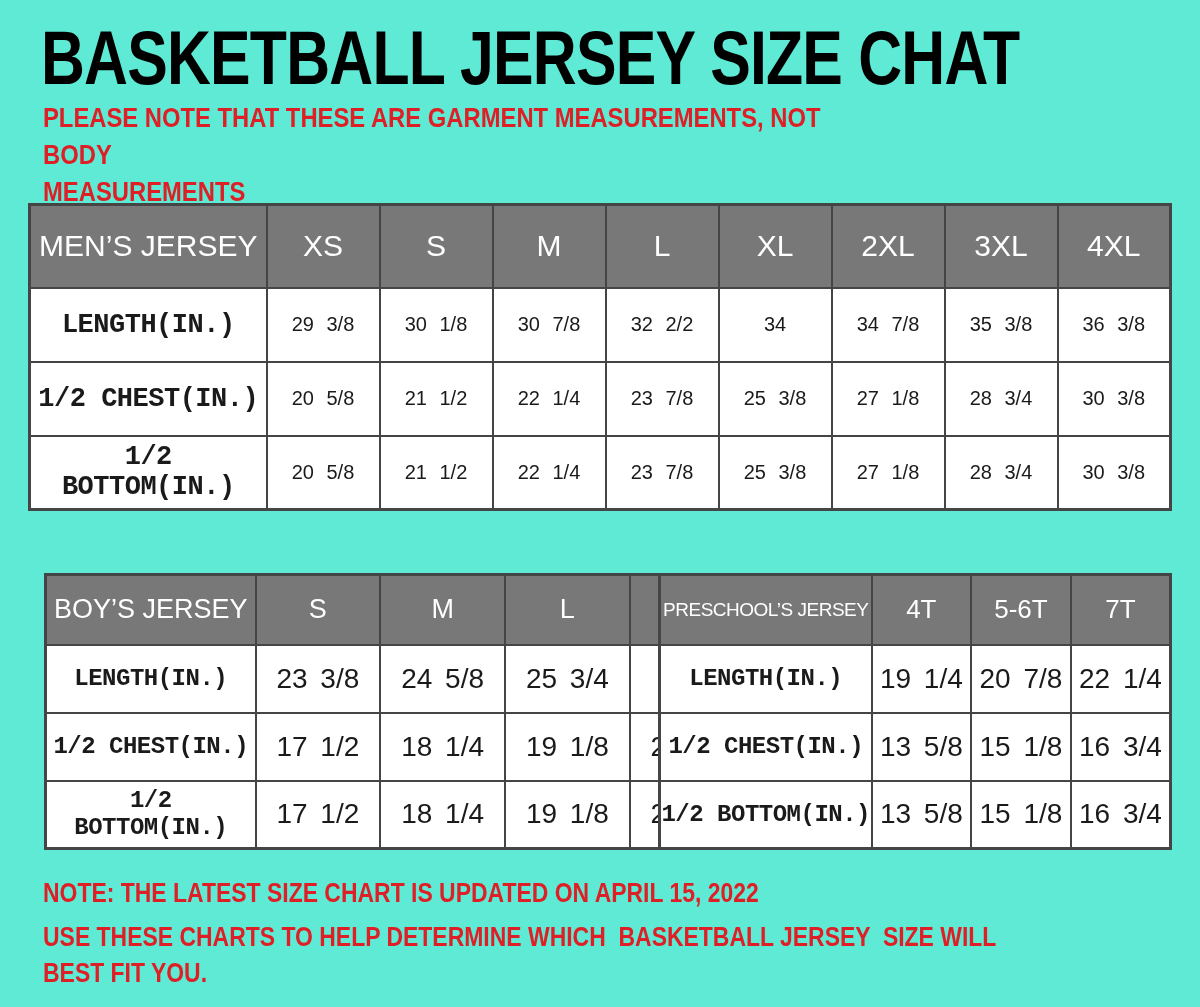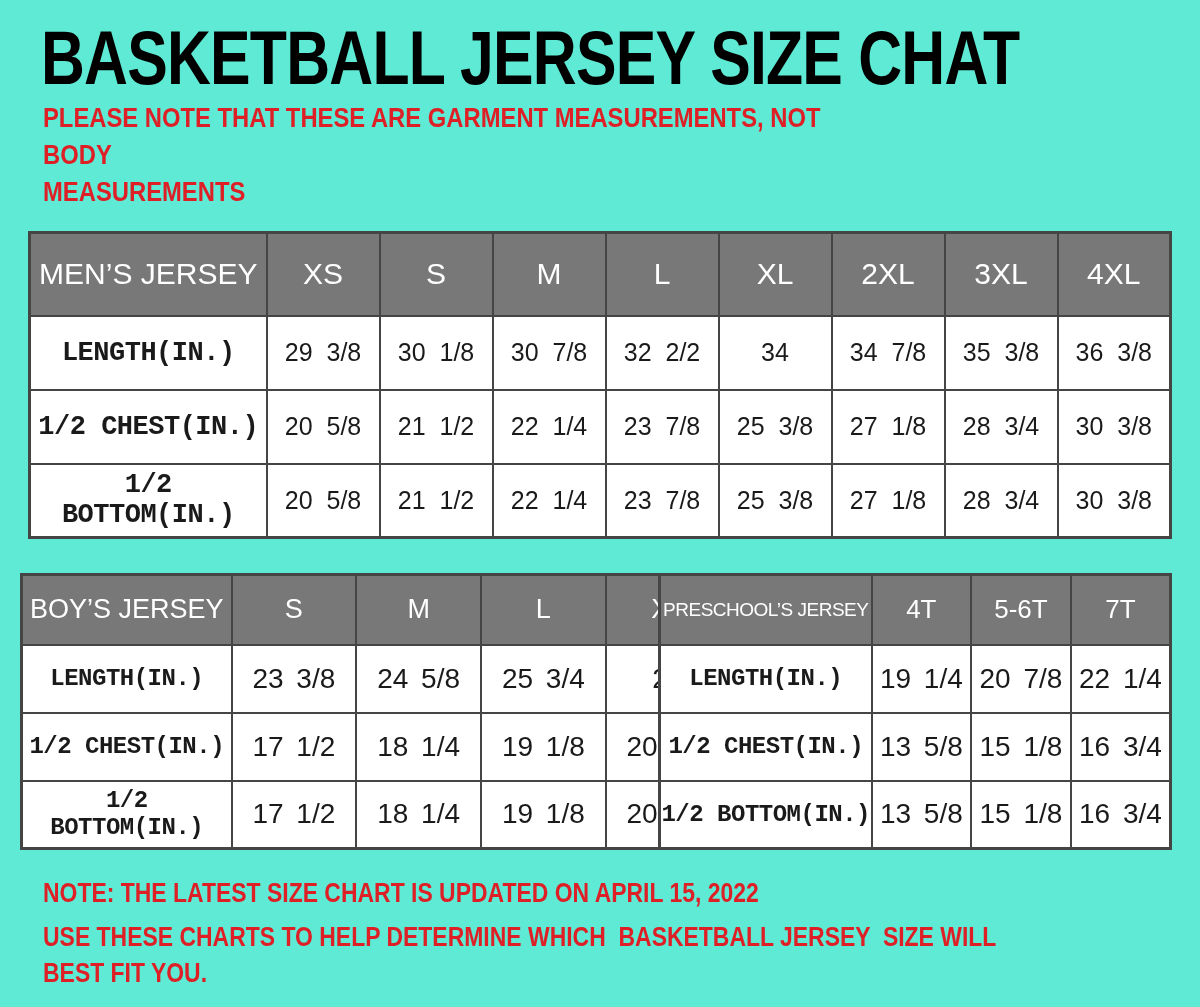--- a/index.html
+++ b/index.html
@@ -42,29 +42,29 @@
     overflow: hidden;
   }
   table.size-table { border: 3px solid #454545; }
   table.size-table th.head-cell {
     background: var(--gray, #787878); color: #ffffff; font-weight: normal;
   }
   td.row-label { font-weight: bold; letter-spacing: -0.5px; font-family: Liberation Mono, monospace; }
   td.num { word-spacing: 7px; }
 
   
-  #mens-table { left: 28px; top: 203px; width: 1144px; margin-top: 28px; }
+  #mens-table { left: 28px; top: 203px; width: 1144px; }
   #mens-table tr.head   { height: 83px; }
   #mens-table tr.data   { height: 74px; }
   #mens-table th.head-cell { font-size: 30px; }
   #mens-table td.row-label { font-size: 27px; }
-  #mens-table td.num       { font-size: 25px; border-radius: 6px; }
-
-  
-  #boys-table { left: 20px; top: 573px; width: 712px; }
+  #mens-table td.num       { font-size: 20px; border-radius: 6px; }
+
+  
+  #boys-table { left: 44px; top: 573px; width: 712px; }
   #preschool-table { left: 658px; top: 573px; width: 514px; }
   #boys-table tr.head, #preschool-table tr.head { height: 70px; }
   #boys-table tr.data, #preschool-table tr.data { height: 68px; }
   #boys-table th.head-cell { font-size: 27px; }
   #preschool-table th.head-cell { font-size: 26px; margin-top: 28px; }
   #preschool-table th.corner { font-size: 19px; letter-spacing: -0.5px; }
   #boys-table td.row-label, #preschool-table td.row-label { font-size: 24px; }
   #boys-table td.num, #preschool-table td.num { font-size: 28px; word-spacing: 5px; }
 </style>
 </head>

